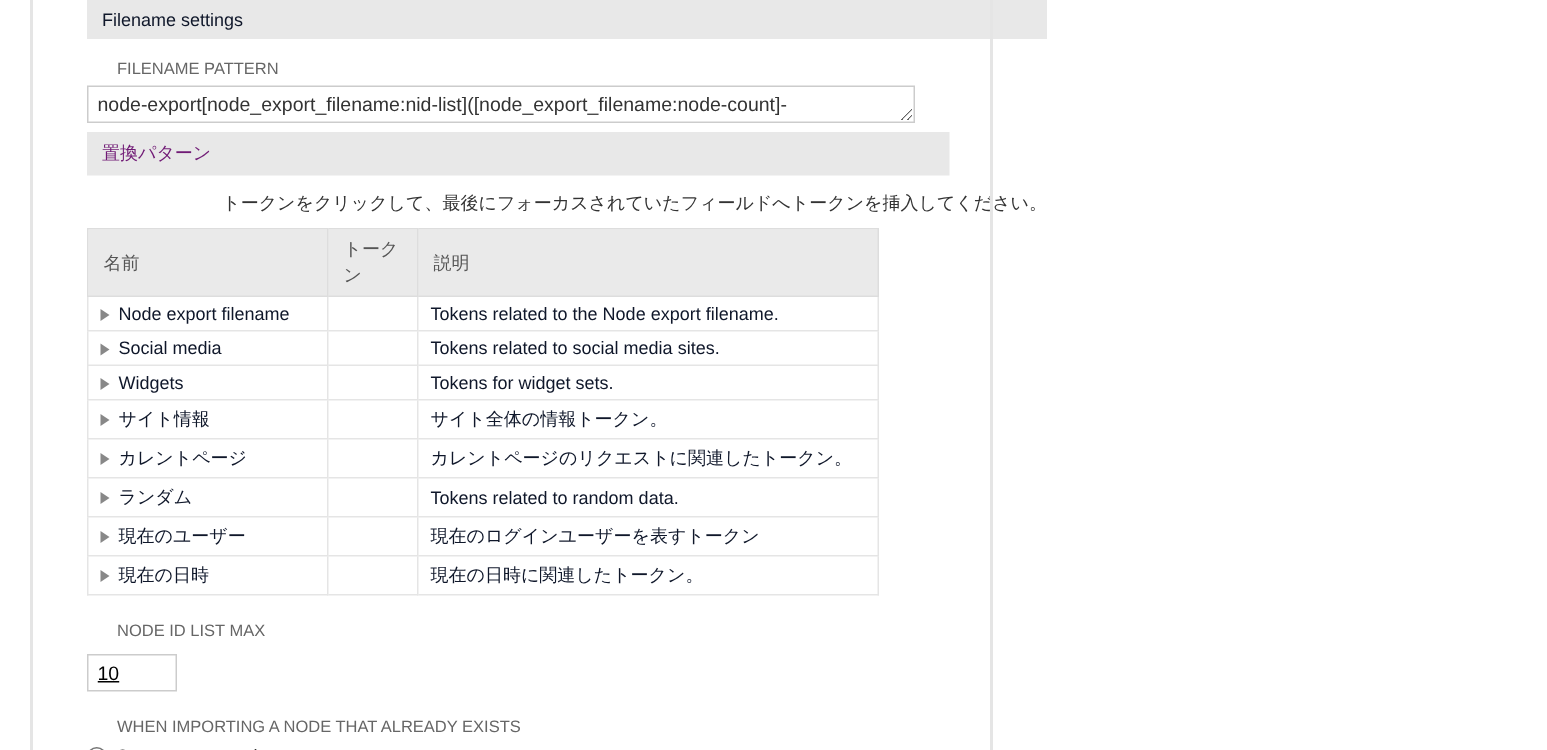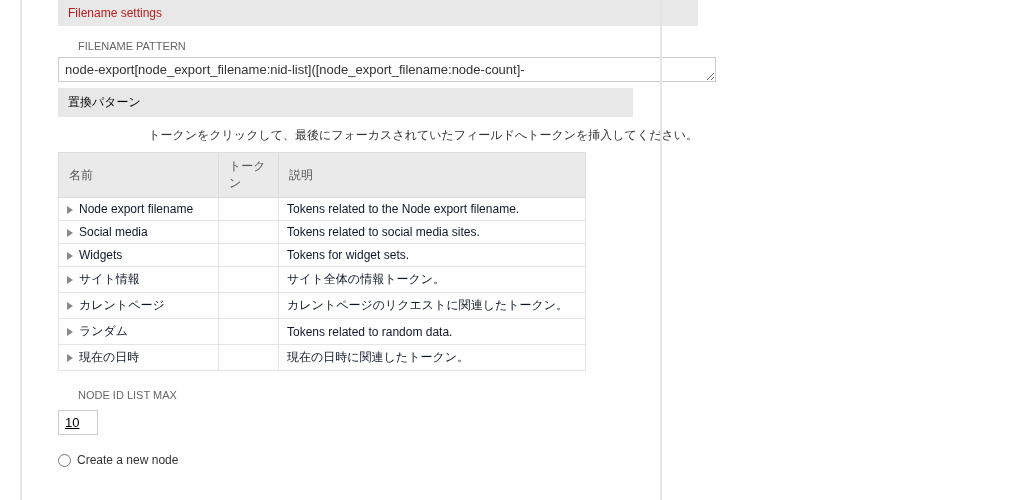--- a/index.html
+++ b/index.html
@@ -1,28 +1,28 @@
 <!DOCTYPE html>
 <html><head>
 <meta charset="utf-8">
 <style>
 * { box-sizing: border-box; margin: 0; padding: 0; }
 body { font-family: "Lucida Grande", "Lucida Sans Unicode", Verdana, sans-serif; font-size: 12px; color: #333; background: #fff; }
 .page { width: 1031px; padding: 0 20px 20px 20px; }
 .main-col { width: 640px; margin-left: 38px; }
-.section-header { background: #e8e8e8; padding: 6px 10px; color: #b91c1c; font-size: 12px; margin-bottom: 14px; }
+.section-header { background: #e8e8e8; padding: 6px 10px; color: #0f172a; font-size: 12px; margin-bottom: 14px; }
 .label-up { text-transform: uppercase; font-weight: normal; color: #666; font-size: 11px; margin-bottom: 5px; padding-left: 20px; }
-.textarea { width: 658px; border: 1px solid #ccc; padding: 4px 6px; font-family: inherit; font-size: 13px; color: #333; resize: vertical; overflow: hidden; }
-.subheader { background: #e8e8e8; padding: 6px 10px; font-size: 12px; color: #000000; margin: 3px 0 10px 0; width: 575px; }
+.textarea { width: 552px; border: 1px solid #ccc; padding: 4px 6px; font-family: inherit; font-size: 13px; color: #333; resize: vertical; overflow: hidden; }
+.subheader { background: #e8e8e8; padding: 6px 10px; font-size: 12px; color: #701a75; margin: 3px 0 10px 0; width: 575px; }
 .intro { margin: 10px 0 8px 30px; font-size: 12px; color: #333; text-align: right; }
 table.tokens { border-collapse: collapse; width: 528px; margin-left: 0; }
 table.tokens th { background: #eaeaea; text-align: left; font-weight: normal; color: #555; padding: 5px 10px; border: 1px solid #ddd; font-size: 12px; }
 table.tokens td { border: 1px solid #e5e5e5; padding: 4px 8px; background: #fff; font-size: 12px; color: #0f172a; vertical-align: middle; }
 .expand { display: inline-block; width: 0; height: 0; border-top: 4px solid transparent; border-bottom: 4px solid transparent; border-left: 6px solid #888; margin-right: 6px; vertical-align: middle; }
-.num-input { width: 40px; border: 1px solid #ccc; padding: 4px 6px; font-size: 13px; margin-top: 4px; text-decoration: underline; }
+.num-input { width: 60px; border: 1px solid #ccc; padding: 4px 6px; font-size: 13px; margin-top: 4px; text-decoration: underline; }
 .radio-group { margin-top: 6px; }
 .radio-row { margin: 4px 0; display: flex; align-items: center; }
 .radio-row input { margin-right: 6px; }
 .radio-row label { font-size: 12px; color: #333; }
 .block { margin-bottom: 18px; }
 .vdiv-left { position: absolute; left: 20px; top: 0; bottom: 0; width: 2px; background: #e5e5e5; }
 .vdiv-right { position: absolute; left: 660px; top: 0; bottom: 0; width: 2px; background: #e5e5e5; }
 .outer { position: relative; }
 th.col-name { width: 160px; }
 th.col-token { width: 60px; }
@@ -76,34 +76,40 @@
               <td><span class="expand"></span><span>カレントページ</span></td>
               <td></td>
               <td>カレントページのリクエストに関連したトークン。</td>
             </tr>
             <tr>
               <td><span class="expand"></span><span>ランダム</span></td>
               <td></td>
               <td>Tokens related to random data.</td>
             </tr>
             <tr>
+              <td><span class="expand"></span><span>現在のユーザー</span></td>
+              <td></td>
+              <td>現在のログインユーザーを表すトークン</td>
+            </tr>
+            <tr>
               <td><span class="expand"></span><span>現在の日時</span></td>
               <td></td>
               <td>現在の日時に関連したトークン。</td>
             </tr>
           </tbody>
       </table>
     </div>
 
     <div class="block">
       <div class="label-up">Node ID list max</div>
       <input class="num-input" type="text" value="10" style="">
     </div>
 
     <div class="block">
+      <div class="label-up">When importing a node that already exists</div>
       <div class="radio-group" id="radio-rows">
           <div class="radio-row">
             <input type="radio" name="importmode" id="r0" style="">
             <label for="r0">Create a new node</label>
           </div>
         </div>
     </div>
   </div>
 </div>
 

